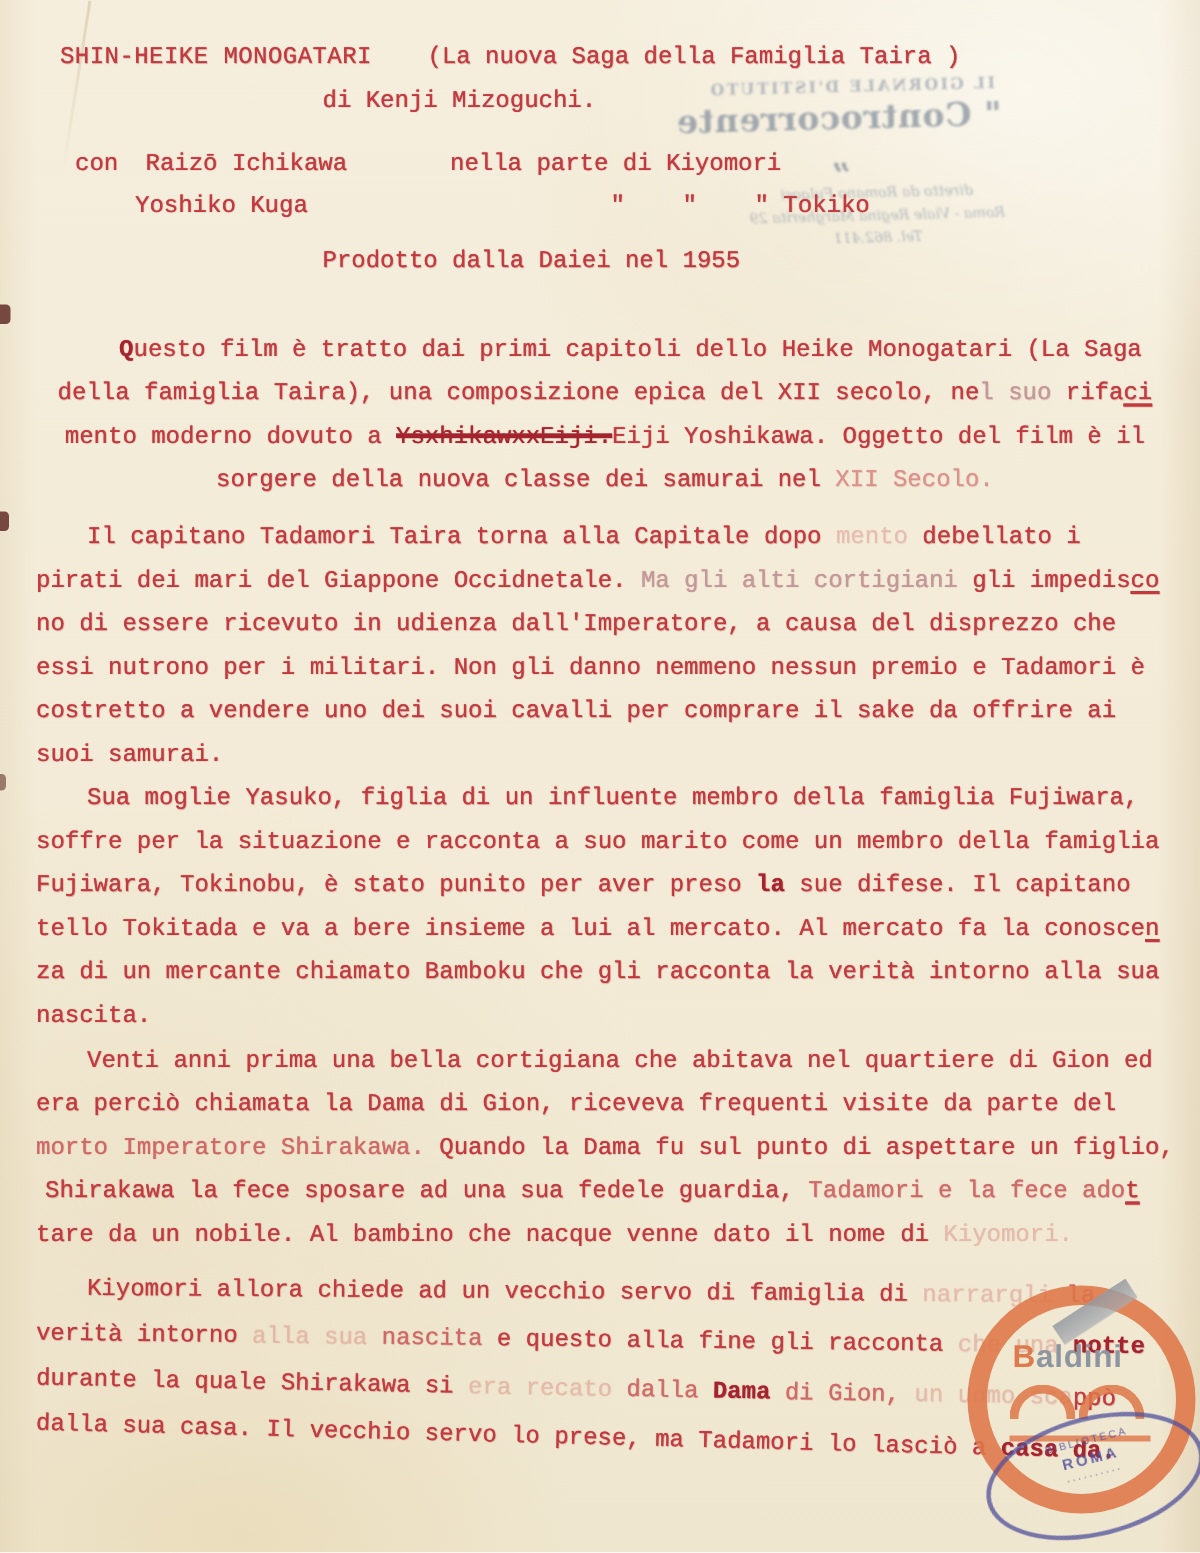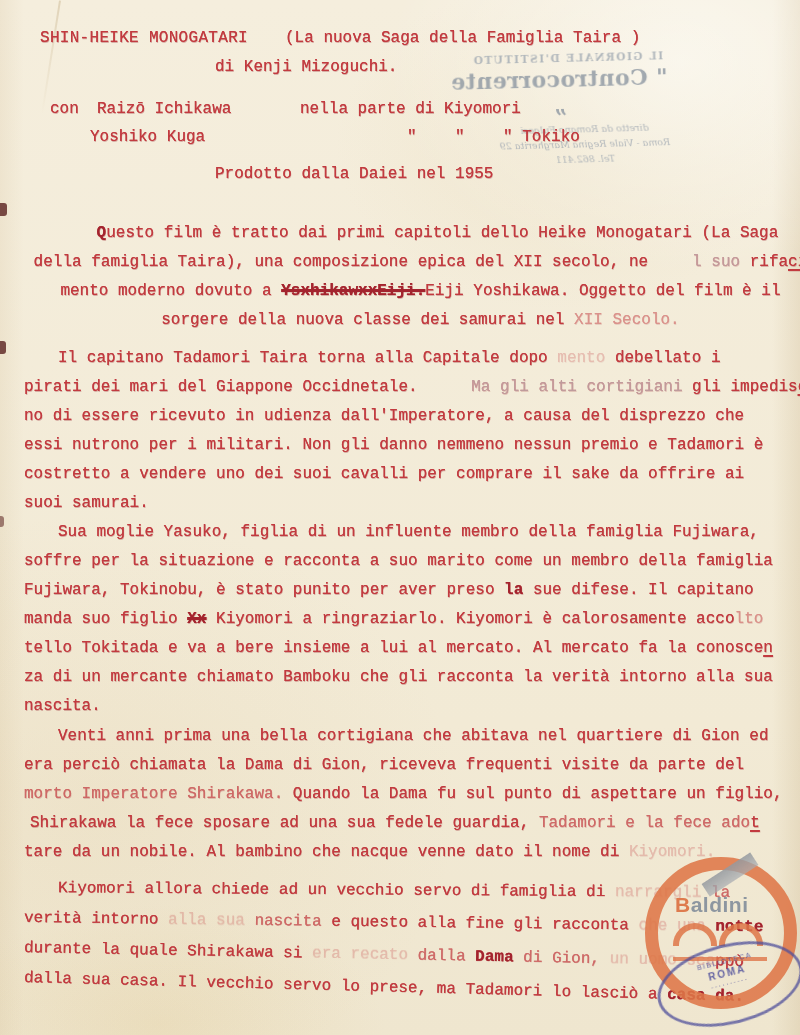--- a/index.html
+++ b/index.html
@@ -30,23 +30,23 @@
   .para:nth-child(5) .tline{height:30px;line-height:30px;transform-origin:0 50%;}
   .para:nth-child(5) .tline:nth-child(1){transform:rotate(.4deg);}
   .para:nth-child(5) .tline:nth-child(2){transform:rotate(.7deg);}
   .para:nth-child(5) .tline:nth-child(3){transform:rotate(1.1deg);}
   .para:nth-child(5) .tline:nth-child(4){transform:rotate(1.5deg);}
   .s-n{}
   .s-b{font-weight:700;color:#a3242e;}
   .s-m{opacity:.72;}
   .s-f{opacity:.5;}
   .s-F{opacity:.26;filter:blur(.4px);}
-  .s-g{color:#a06a78;opacity:.62;padding-left:44px;}
+  .s-g{color:#a06a78;opacity:.62;}
   .s-u{text-decoration:underline;text-underline-offset:3px;text-decoration-thickness:1.5px;}
-  .s-x{font-weight:700;color:#a3242e;text-decoration:line-through;text-decoration-thickness:2.5px;}
+  .s-x{font-weight:400;color:#a3242e;text-decoration:line-through;text-decoration-thickness:2.5px;}
   
   .mirror-wrap{position:absolute;left:448px;top:52px;width:224px;transform:rotate(-1.5deg);}
   .mirror{transform:scaleX(-1);color:#97a1ab;opacity:.8;filter:blur(.55px);
     font-family:"DejaVu Serif",serif;text-align:center;}
   .cc-l1{width:206px;font-size:10.5px;letter-spacing:1.6px;font-weight:700;color:#a0a9b2;}
   .cc-title{width:224px;font-size:22px;font-weight:700;letter-spacing:.5px;margin-top:2px;color:#8d97a2;}
   .cc-small{width:176px;font-style:italic;font-size:9.5px;line-height:15px;margin-top:4px;color:#a2aab3;}
   
   .baldini{position:absolute;left:645px;top:857px;width:152px;height:152px;}
   .baldini .ring{position:absolute;left:0;top:0;width:126px;height:126px;border:13px solid rgba(222,118,72,.88);
@@ -117,21 +117,20 @@
         <div class="tline"><span class="seg s-n">pirati dei mari del Giappone Occidnetale. </span><span class="seg s-g">Ma gli alti cortigiani</span><span class="seg s-n"> gli impedis</span><span class="seg s-u">co</span></div>
         <div class="tline"><span class="seg s-n">no di essere ricevuto in udienza dall'Imperatore, a causa del disprezzo che</span></div>
         <div class="tline"><span class="seg s-n">essi nutrono per i militari. Non gli danno nemmeno nessun premio e Tadamori è</span></div>
         <div class="tline"><span class="seg s-n">costretto a vendere uno dei suoi cavalli per comprare il sake da offrire ai</span></div>
         <div class="tline"><span class="seg s-n">suoi samurai.</span></div>
       </div>
       <div class="para">
         <div class="tline"><span class="seg s-n">Sua moglie Yasuko, figlia di un influente membro della famiglia Fujiwara,</span></div>
         <div class="tline"><span class="seg s-n">soffre per la situazione e racconta a suo marito come un membro della famiglia</span></div>
         <div class="tline"><span class="seg s-n">Fujiwara, Tokinobu, è stato punito per aver preso </span><span class="seg s-b">la</span><span class="seg s-n"> sue difese. Il capitano</span></div>
-        <div class="tline"><span class="seg s-n">manda suo figlio </span><span class="seg s-x">Xx</span><span class="seg s-n"> Kiyomori a ringraziarlo. Kiyomori è calorosamente acco</span><span class="seg s-f">lto</span></div>
         <div class="tline"><span class="seg s-n">tello Tokitada e va a bere insieme a lui al mercato. Al mercato fa la conosce</span><span class="seg s-u">n</span></div>
         <div class="tline"><span class="seg s-n">za di un mercante chiamato Bamboku che gli racconta la verità intorno alla sua</span></div>
         <div class="tline"><span class="seg s-n">nascita.</span></div>
       </div>
       <div class="para">
         <div class="tline"><span class="seg s-n">Venti anni prima una bella cortigiana che abitava nel quartiere di Gion ed</span></div>
         <div class="tline"><span class="seg s-n">era perciò chiamata la Dama di Gion, riceveva frequenti visite da parte del</span></div>
         <div class="tline"><span class="seg s-m">morto Imperatore Shirakawa.</span><span class="seg s-n"> Quando la Dama fu sul punto di aspettare un figlio,</span></div>
         <div class="tline"><span class="seg s-n">Shirakawa la fece sposare ad una sua fedele guardia, </span><span class="seg s-m">Tadamori e la fece ado</span><span class="seg s-u">t</span></div>
         <div class="tline"><span class="seg s-n">tare da un nobile. Al bambino che nacque venne dato il nome di </span><span class="seg s-F">Kiyomori.</span></div>

